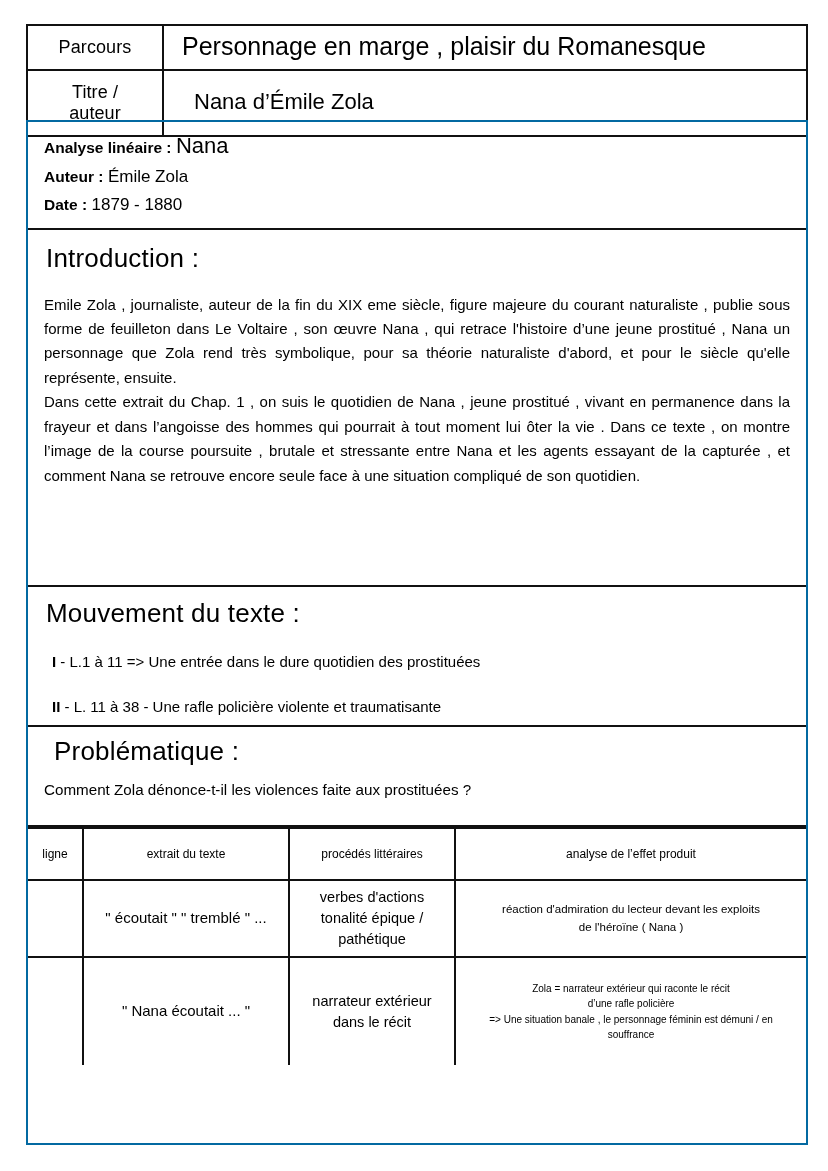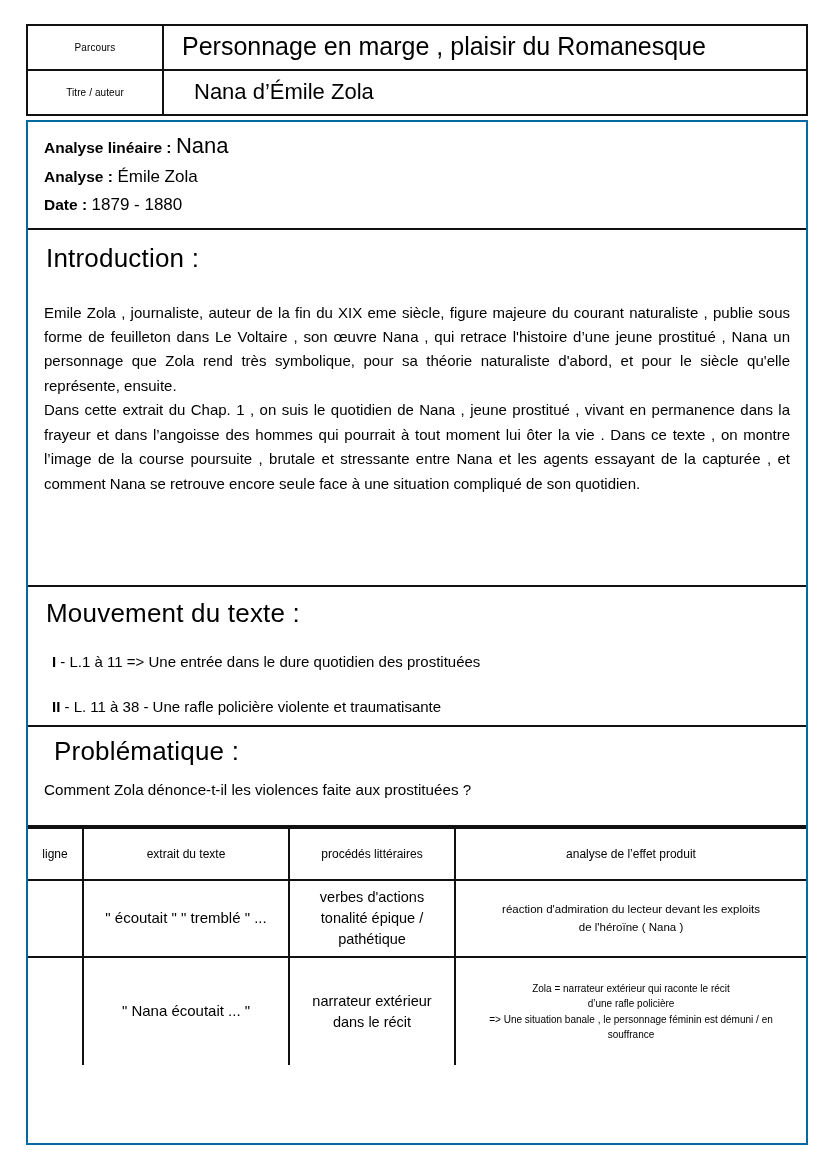--- a/index.html
+++ b/index.html
@@ -25,21 +25,21 @@
     border-collapse: collapse;
     table-layout: fixed;
   }
   .meta-table td {
     border: 2px solid #111111;
     padding: 0;
     vertical-align: middle;
   }
   .meta-label-cell { width: 134px; text-align: center; }
   .meta-label {
-    font-size: 10px;
+    font-size: 18px;
     padding: 11px 20px;
     display: block;
     text-align: center;
     letter-spacing: .1px;
   }
   .meta-value-row1 {
     font-size: 25px;
     padding: 6px 0 8px 18px;
     display: block;
     line-height: 1.15;
@@ -77,21 +77,21 @@
 
   
   .big-title {
     font-size: 26px;
     letter-spacing: .2px;
     line-height: 1.1;
   }
 
   
   .intro { height: 357px; box-sizing: border-box; padding: 14px 16px 0 16px; }
-  .intro .big-title { margin: 0 0 28px 2px; }
+  .intro .big-title { margin: 0 0 20px 2px; }
   .intro p {
     margin: 0;
     font-size: 15px;
     line-height: 1.63;
     text-align: justify;
     text-justify: inter-word;
   }
 
   
   .mouv { height: 140px; box-sizing: border-box; padding: 12px 16px 0 16px; }
@@ -166,21 +166,21 @@
   </table>
 
 <div class="sheet">
 
   <div class="sec idblock">
     <div class="idrow">
       <span class="idkey">Analyse linéaire :</span>
       <span class="idval-big">Nana</span>
     </div>
     <div class="idrow">
-      <span class="idkey">Analyse :</span>
+      <span class="idkey">Auteur :</span>
       <span class="idval">Émile Zola</span>
     </div>
     <div class="idrow">
       <span class="idkey">Date :</span>
       <span class="idval">1879 - 1880</span>
     </div>
   </div>
 
   <div class="sec intro">
     <div class="big-title">Introduction :</div>

